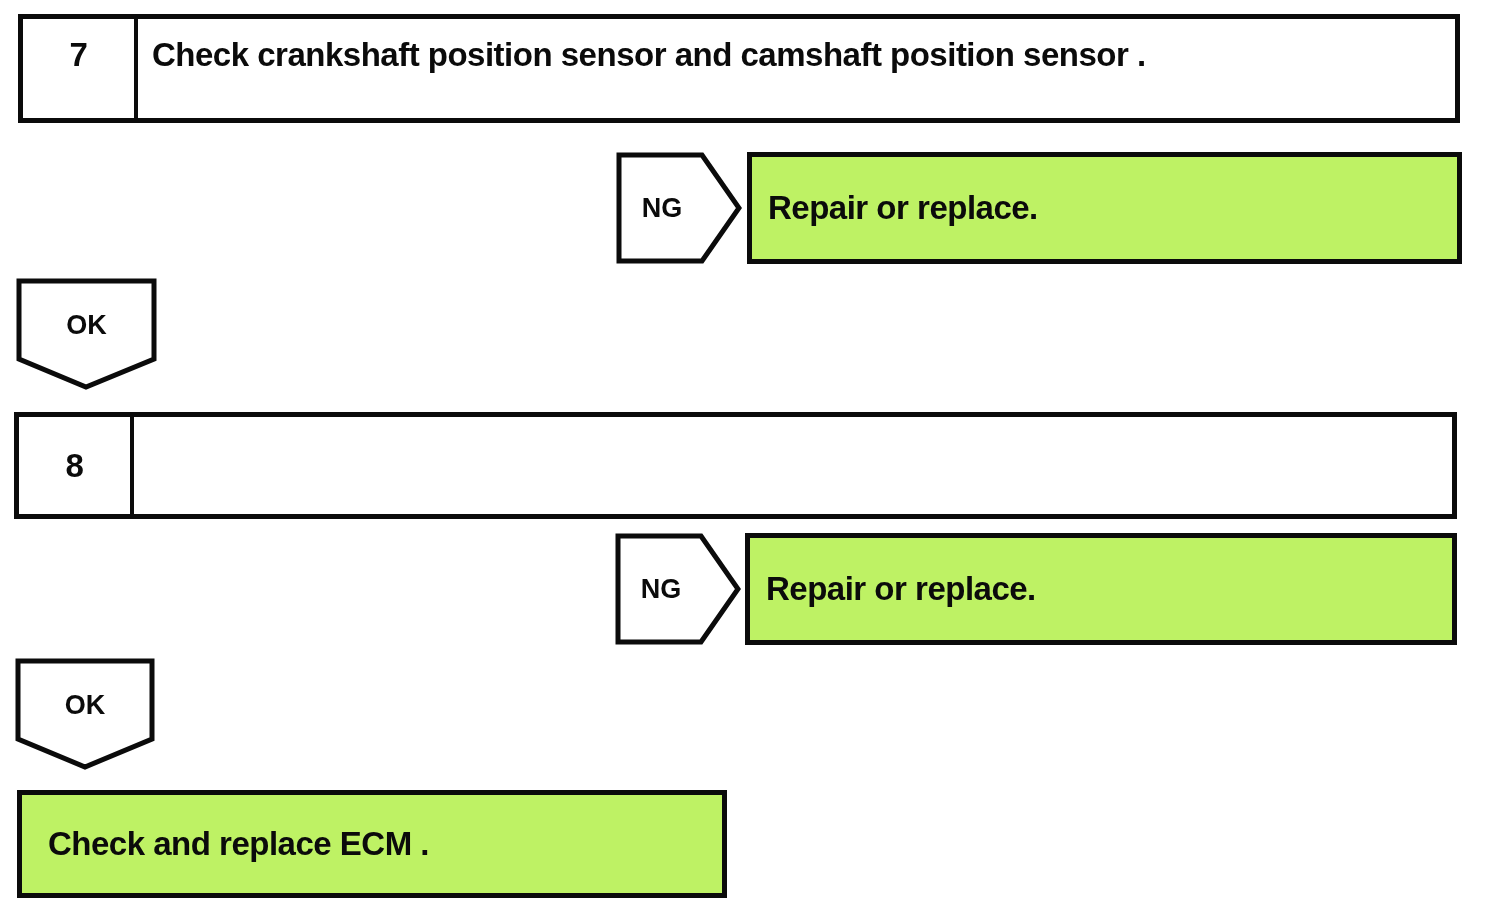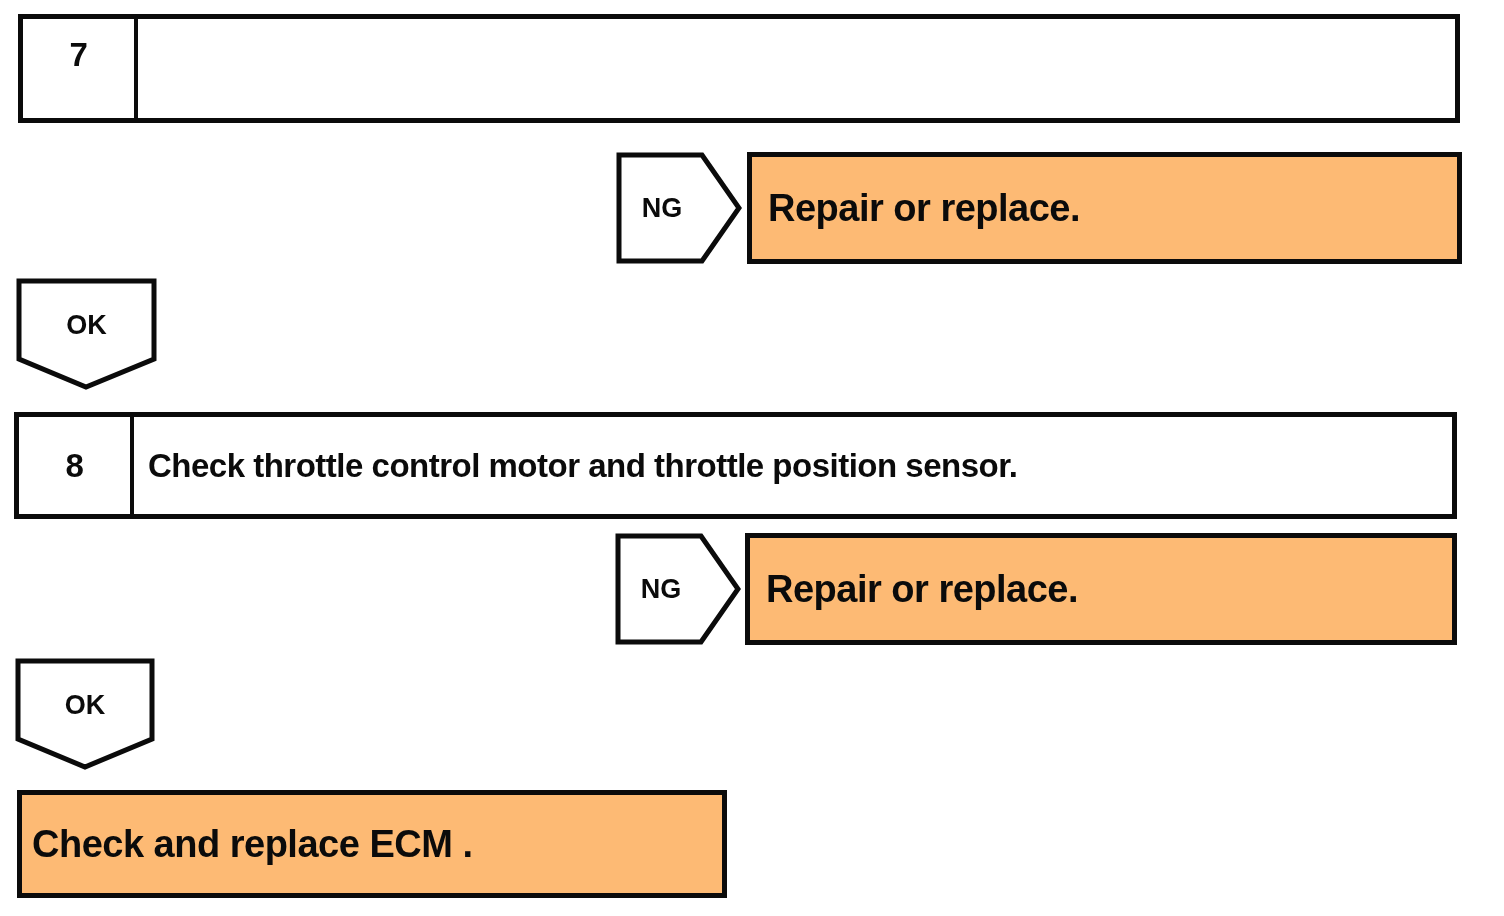--- a/index.html
+++ b/index.html
@@ -43,24 +43,24 @@
   
   .v-upper .step-num-cell { align-items: flex-start; padding-top: 17px; }
   .v-upper .step-instruction { padding: 17px 0 0 14px; }
   
   .v-center .step-num-cell { align-items: center; }
   .v-center .step-instruction { display: flex; align-items: center; padding-left: 14px; }
 
   
   .action-box {
     border: 5px solid #0b0b0b;
-    background: #fdba74;
+    background: #bef264;
     display: flex;
     align-items: center;
-    font-size: 38px;
+    font-size: 33px;
     letter-spacing: -0.5px;
     white-space: nowrap;
   }
 
   
   .shape-wrap { position: absolute; }
   .shape-wrap svg { position: absolute; left: 0; top: 0; display: block; }
   .shape-label {
     position: absolute;
     display: flex;
@@ -74,20 +74,21 @@
 </style>
 </head>
 <body>
 
 <div id="page">
 
   <div class="abs step-box v-upper" style="left:18px; top:14px; width:1442px; height:109px;">
     <div class="step-num-cell" style="width:111px;">
       <span>7</span>
     </div>
+    <div class="step-instruction">Check crankshaft position sensor and camshaft position sensor .</div>
   </div>
 
   <div class="shape-wrap" style="left:616px; top:152px; width:126px; height:112px;">
     <svg width="126" height="112" viewBox="0 0 126 112">
       <polygon points="3,3 86,3 123,56 86,109 3,109" fill="#ffffff" stroke="#0b0b0b" stroke-width="5"></polygon>
     </svg>
     <div class="shape-label ng-label">NG</div>
   </div>
 
   <div class="abs action-box" style="left:747px; top:152px; width:715px; height:112px; padding-left:16px;">
@@ -98,38 +99,37 @@
     <svg width="141" height="112" viewBox="0 0 141 112">
       <polygon points="3,3 138,3 138,81 70,109 3,81" fill="#ffffff" stroke="#0b0b0b" stroke-width="5"></polygon>
     </svg>
     <div class="shape-label ok-label">OK</div>
   </div>
 
   <div class="abs step-box v-center" style="left:14px; top:412px; width:1443px; height:107px;">
     <div class="step-num-cell" style="width:111px;">
       <span>8</span>
     </div>
-    <div class="step-instruction">Check throttle control motor and throttle position sensor.</div>
   </div>
 
   <div class="shape-wrap" style="left:615px; top:533px; width:126px; height:112px;">
     <svg width="126" height="112" viewBox="0 0 126 112">
       <polygon points="3,3 86,3 123,56 86,109 3,109" fill="#ffffff" stroke="#0b0b0b" stroke-width="5"></polygon>
     </svg>
     <div class="shape-label ng-label">NG</div>
   </div>
 
   <div class="abs action-box" style="left:745px; top:533px; width:712px; height:112px; padding-left:16px;">
     <span>Repair or replace.</span>
   </div>
 
   <div class="shape-wrap" style="left:15px; top:658px; width:140px; height:112px;">
     <svg width="140" height="112" viewBox="0 0 140 112">
       <polygon points="3,3 137,3 137,81 70,109 3,81" fill="#ffffff" stroke="#0b0b0b" stroke-width="5"></polygon>
     </svg>
     <div class="shape-label ok-label">OK</div>
   </div>
 
-  <div class="abs action-box" style="left:17px; top:790px; width:710px; height:108px; padding-left:10px;">
+  <div class="abs action-box" style="left:17px; top:790px; width:710px; height:108px; padding-left:26px;">
     <span>Check and replace ECM .</span>
   </div>
 
 </div>
 
 </body></html>

